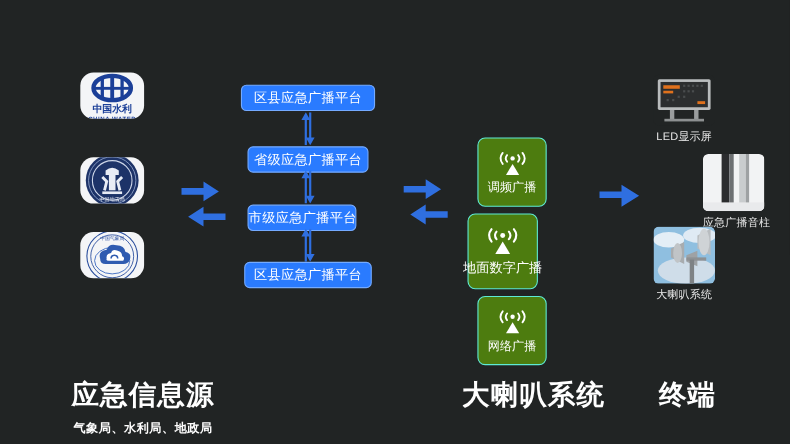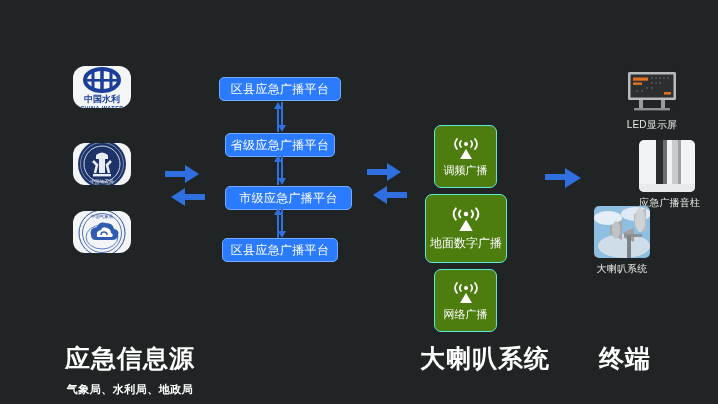--- a/index.html
+++ b/index.html
@@ -33,21 +33,21 @@
     border-radius: 5px;
     color: #ffffff;
     font-size: 12px;
     line-height: 22px;
     text-align: center;
     white-space: nowrap;
     letter-spacing: 0.3px;
   }
   .bb1 { left: 219px; top: 77px;  width: 122px; }
   .bb2 { left: 225px; top: 133px; width: 110px; }
-  .bb3 { left: 225px; top: 186px; width: 127px; }
+  .bb3 { left: 225px; top: 186px; width: 99px; }
   .bb4 { left: 222px; top: 238px; width: 116px; }
 
   
   .v-arrow { position: absolute; width: 16px; height: 30px; left: 272px; }
   .va1 { top: 102px; }
   .va2 { top: 155px; }
   .va3 { top: 208px; }
 
   
   .orange-box {
@@ -55,27 +55,27 @@
     background: #4d7c0f;
     border: 1px solid #5eead4;
     border-radius: 7px;
     color: #ffffff;
     display: flex; flex-direction: column;
     align-items: center; justify-content: center;
     gap: 3px;
     margin-top: 48px;
   }
   .ob1 { left: 434px; top: 77px;  width: 63px; height: 63px; font-size: 11px; }
-  .ob2 { left: 425px; top: 146px; width: 82px; height: 69px; font-size: 12px; }
+  .ob2 { left: 425px; top: 146px; width: 64px; height: 69px; font-size: 12px; }
   .ob3 { left: 434px; top: 221px; width: 63px; height: 63px; font-size: 11px; }
   .orange-box .cap { white-space: nowrap; }
 
   
   .term { position: absolute; width: 56px; text-align: center; }
-  .t1 { left: 624px; top: 68px; text-align: center; }
+  .t1 { left: 594px; top: 68px; text-align: center; }
   .t2 { left: 594px; top: 140px; padding-left: 45px; }
   .t3 { left: 594px; top: 206px; }
   .term .thumb {
     width: 56px; height: 46px;
     border-radius: 5px;
     overflow: hidden;
     position: relative;
     display: block;
   }
   .term .tlabel {

